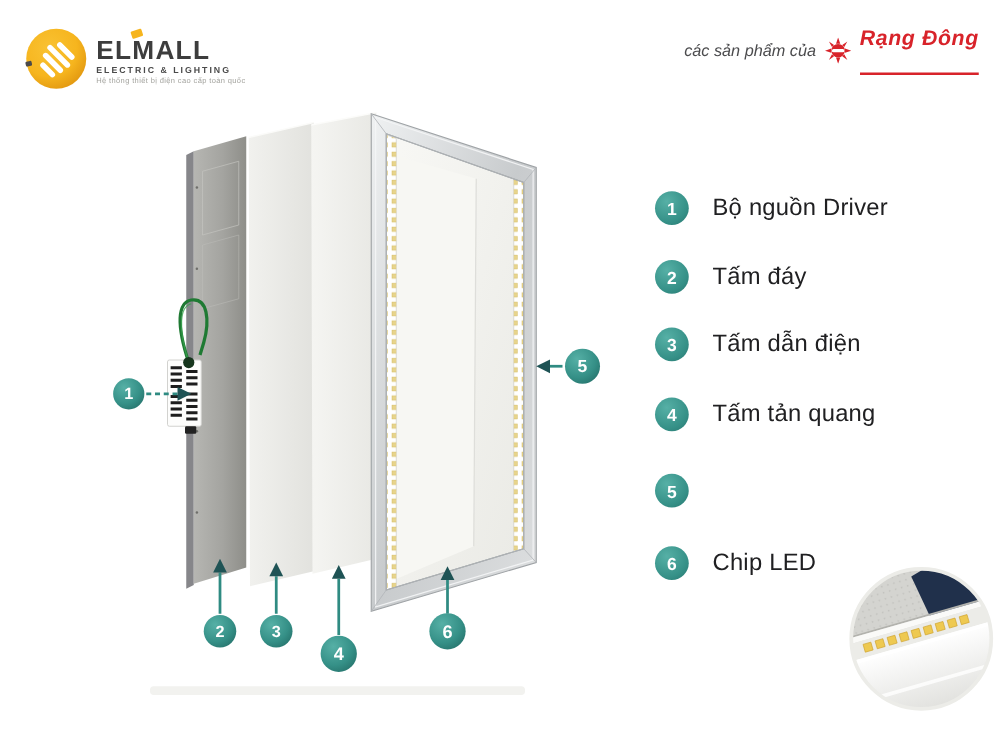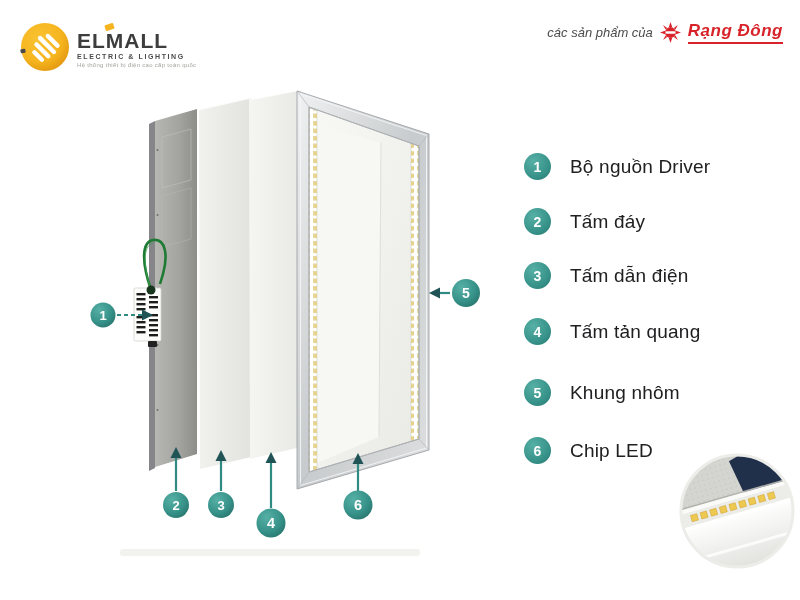--- a/index.html
+++ b/index.html
@@ -15,21 +15,21 @@
   .brand-name{font-size:21px;font-weight:800;color:#3d3d3d;letter-spacing:1px;line-height:1;}
   .brand-sub{font-size:7px;font-weight:700;color:#4a4a4a;letter-spacing:1.6px;margin-top:2px;}
   .brand-tag{font-size:6px;color:#a3a39e;letter-spacing:.3px;margin-top:2px;}
   .lamp{position:absolute;left:28px;top:-6px;width:9px;height:6px;background:#f6b51e;
         transform:rotate(-18deg);border-radius:1px;}
   .dist{position:absolute;right:17px;top:16px;text-align:right;}
   .dist-title{font-size:19px;font-weight:700;font-style:italic;color:#4b4b4d;letter-spacing:.2px;}
   .dist-row{display:flex;align-items:center;justify-content:flex-start;gap:7px;margin-top:5px;}
   .dist-sub{font-size:13px;font-style:italic;color:#4b4b4d;}
   .partner-name{font-size:17px;font-weight:800;font-style:italic;color:#d8232a;
-                border-bottom:2px solid #d8232a;padding-bottom:1px;letter-spacing:.5px;}
+                border-bottom:2px solid #d8232a;padding-bottom:17px;letter-spacing:.5px;}
   
   .legend{position:absolute;left:524px;top:0;}
   .legend-row{position:absolute;display:flex;align-items:center;}
   .legend-badge{width:27px;height:27px;border-radius:50%;flex:0 0 27px;
     background:radial-gradient(circle at 35% 30%, #56b0a6, #359087 65%, #27746d 100%);
     color:#fff;font-size:14px;font-weight:700;display:flex;align-items:center;justify-content:center;}
   .legend-label{margin-left:19px;font-size:19px;color:#202022;letter-spacing:.2px;white-space:nowrap;}
   
   .diagram{position:absolute;left:80px;top:80px;}
   .inset{position:absolute;left:672px;top:448px;}
@@ -293,19 +293,18 @@
   <div class="legend-row" style="top:262px">
     <div class="legend-badge">3</div>
     <div class="legend-label">Tấm dẫn điện</div>
   </div>
   <div class="legend-row" style="top:318px">
     <div class="legend-badge">4</div>
     <div class="legend-label">Tấm tản quang</div>
   </div>
   <div class="legend-row" style="top:379px">
     <div class="legend-badge">5</div>
-    <div class="legend-label">Khung nhôm</div>
   </div>
   <div class="legend-row" style="top:437px">
     <div class="legend-badge">6</div>
     <div class="legend-label">Chip LED</div>
   </div>
 </div>
 
 </body></html>

